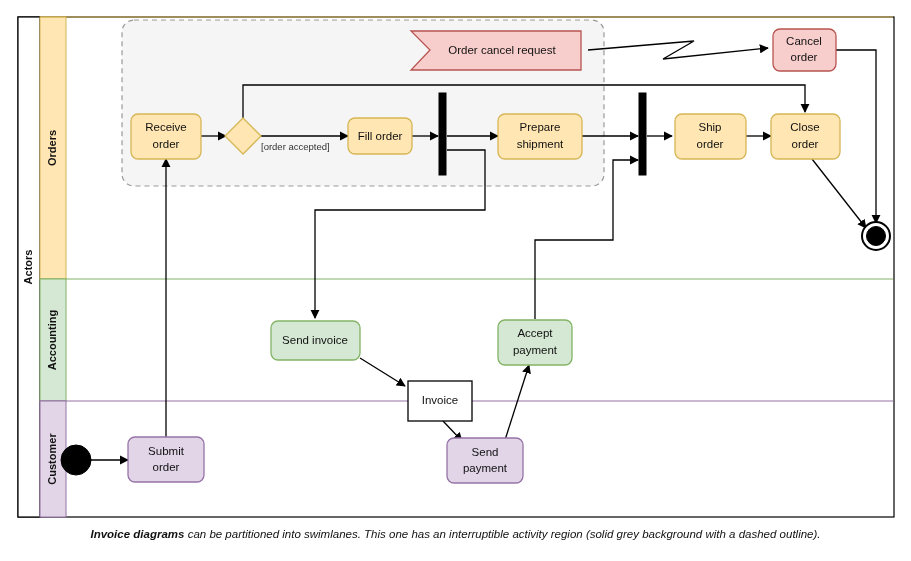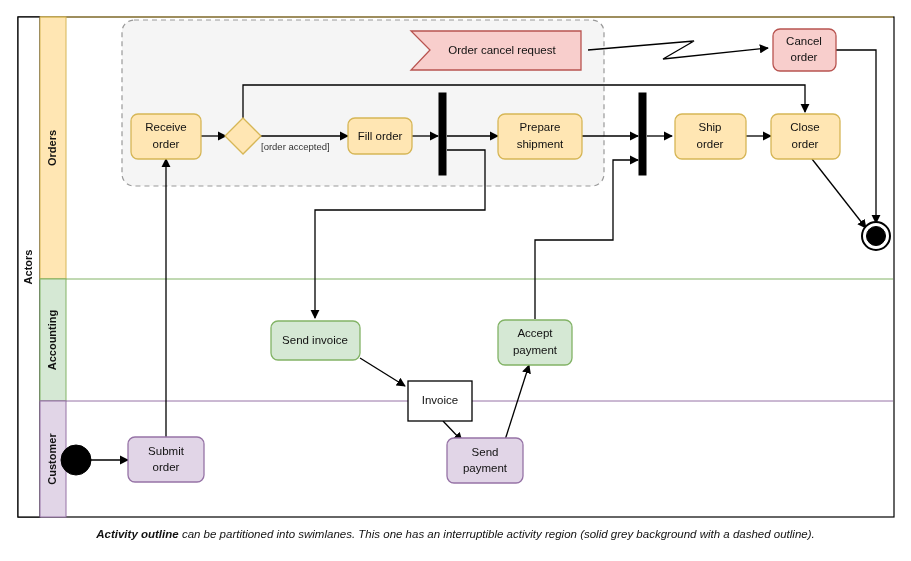--- a/index.html
+++ b/index.html
@@ -232,16 +232,16 @@
     </g>
 
     <g>
       <circle cx="876" cy="236" r="14" fill="#ffffff" stroke="#000000" stroke-width="2"></circle>
       <circle cx="876" cy="236" r="9.5" fill="#000000" stroke="#000000"></circle>
     </g>
 
   </svg>
 
   <div class="caption">
-    <b>Activity outline</b><span> can be partitioned into swimlanes. This one has an interruptible activity region (solid grey background with a dashed outline).</span>
+    <b>Invoice diagrams</b><span> can be partitioned into swimlanes. This one has an interruptible activity region (solid grey background with a dashed outline).</span>
   </div>
 
 </div>
 
 </body></html>

